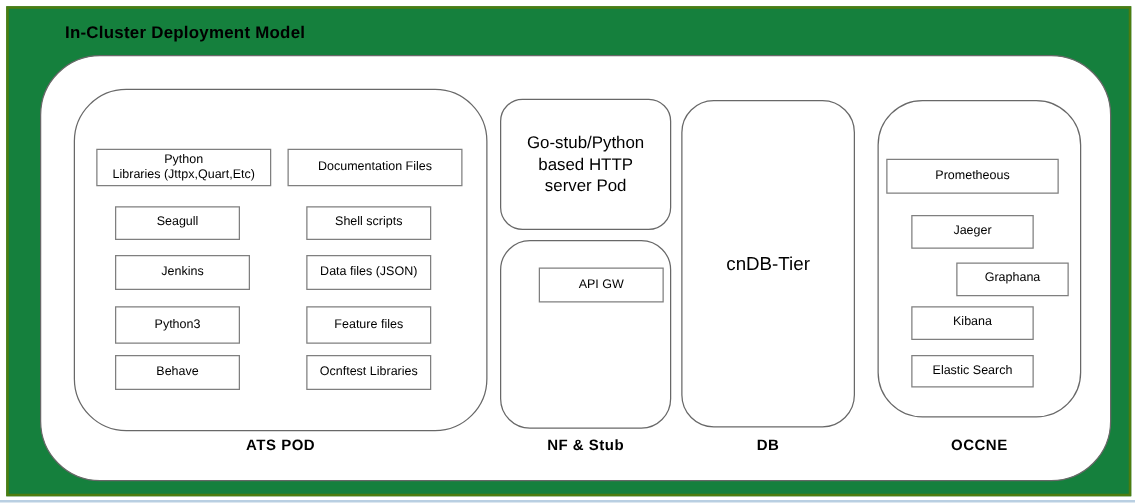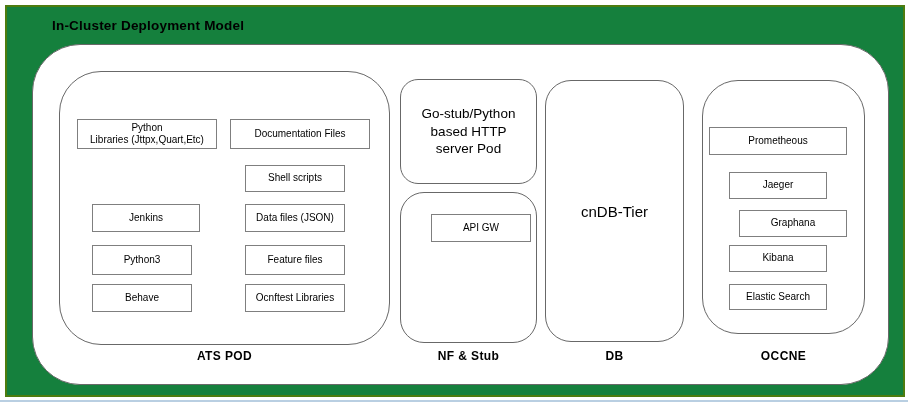--- a/index.html
+++ b/index.html
@@ -56,20 +56,21 @@
 <div class="canvas">
   <div class="frame">
 
     <div class="title">In-Cluster Deployment Model</div>
 
     <div class="round cluster"></div>
 
     <div class="round ats"></div>
     <div class="box" style="left:70px;top:112px;width:140px;height:30px">Python
 Libraries (Jttpx,Quart,Etc)</div>
+    <div class="box" style="left:85px;top:158px;width:100px;height:27px">Seagull</div>
     <div class="box" style="left:85px;top:197px;width:108px;height:28px">Jenkins</div>
     <div class="box" style="left:85px;top:238px;width:100px;height:30px">Python3</div>
     <div class="box" style="left:85px;top:277px;width:100px;height:28px">Behave</div>
 
     <div class="box" style="left:223px;top:112px;width:140px;height:30px">Documentation Files</div>
     <div class="box" style="left:238px;top:158px;width:100px;height:27px">Shell scripts</div>
     <div class="box" style="left:238px;top:197px;width:100px;height:28px">Data files (JSON)</div>
     <div class="box" style="left:238px;top:238px;width:100px;height:30px">Feature files</div>
     <div class="box" style="left:238px;top:277px;width:100px;height:28px">Ocnftest Libraries</div>
 
@@ -79,21 +80,21 @@
     <div class="round nfstub"></div>
     <div class="box" style="left:424px;top:207px;width:100px;height:28px">API GW</div>
 
     <div class="round dbc">
       <span class="db-text">cnDB-Tier</span>
     </div>
 
     <div class="round occne"></div>
     <div class="box" style="left:722px;top:165px;width:98px;height:27px">Jaeger</div>
     <div class="box" style="left:702px;top:120px;width:138px;height:28px">Prometheous</div>
-    <div class="box" style="left:732px;top:203px;width:108px;height:27px">Graphana</div>
+    <div class="box" style="left:758px;top:203px;width:90px;height:27px">Graphana</div>
     <div class="box" style="left:722px;top:277px;width:98px;height:26px">Elastic Search</div>
     <div class="box" style="left:722px;top:238px;width:98px;height:27px">Kibana</div>
 
     <div class="seclabel lb-ats">ATS POD</div>
     <div class="seclabel lb-nf">NF &amp; Stub</div>
     <div class="seclabel lb-db">DB</div>
     <div class="seclabel lb-occne">OCCNE</div>
   </div>
 
   <div class="bottom-line"></div>

